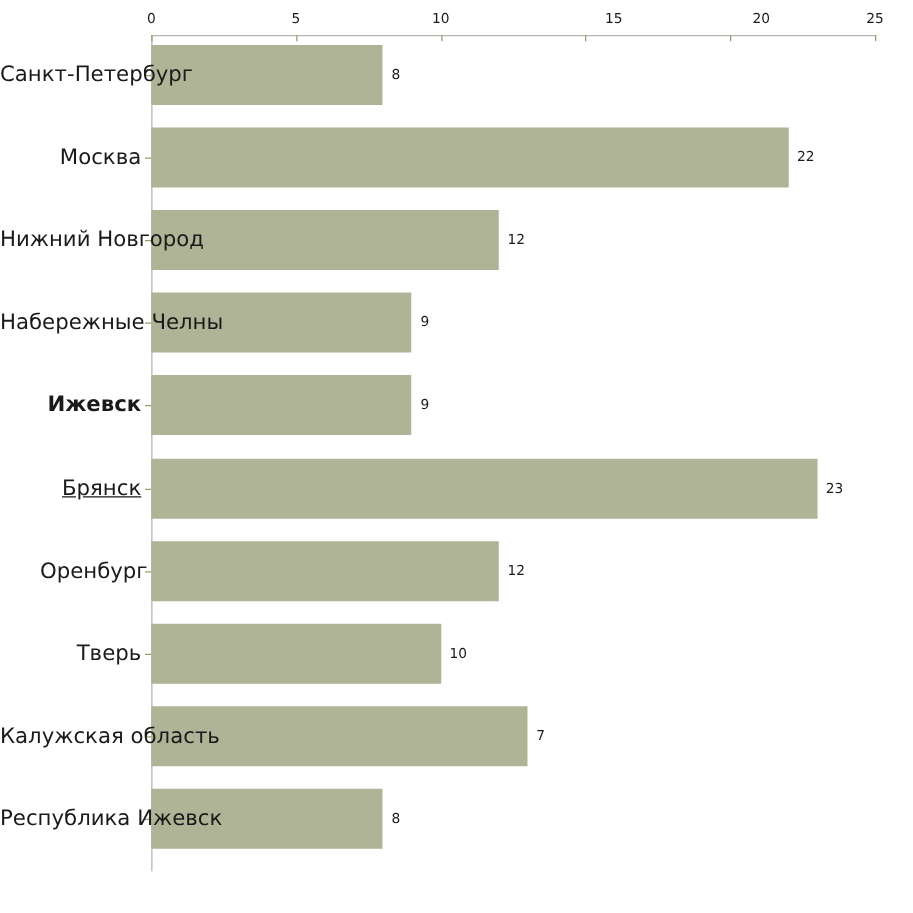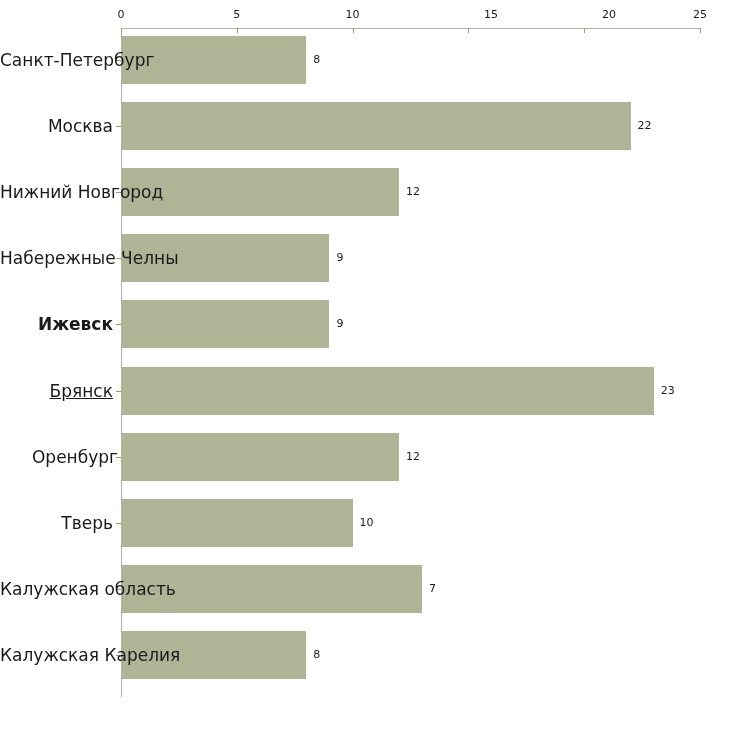--- a/index.html
+++ b/index.html
@@ -142,16 +142,16 @@
       <div class="cat-label" style="left: 0px; width: 113px; top: 318.4px; right: auto; font-weight: bold;">Ижевск</div>
       <div class="ytick" style="top: 390.5px;"></div>
       <div class="cat-label" style="left: 0px; width: 113px; top: 384.5px; right: auto; text-decoration: underline;">Брянск</div>
       <div class="ytick" style="top: 456.6px;"></div>
       <div class="cat-label" style="left: 5px; width: 113px; top: 450.6px; right: auto;">Оренбург</div>
       <div class="ytick" style="top: 522.7px;"></div>
       <div class="cat-label" style="left: 0px; width: 113px; top: 516.7px; right: auto;">Тверь</div>
       <div class="ytick" style="top: 588.8px;"></div>
       <div class="cat-label" style="left: 0px; width: 113px; top: 582.8px; right: auto;">Калужская область</div>
       <div class="ytick" style="top: 654.9px;"></div>
-      <div class="cat-label" style="left: 0px; width: 113px; top: 648.9px; right: auto;">Калужская Карелия</div>
+      <div class="cat-label" style="left: 0px; width: 113px; top: 648.9px; right: auto;">Республика Ижевск</div>
     </div>
 
 </div>
 
 </body></html>

